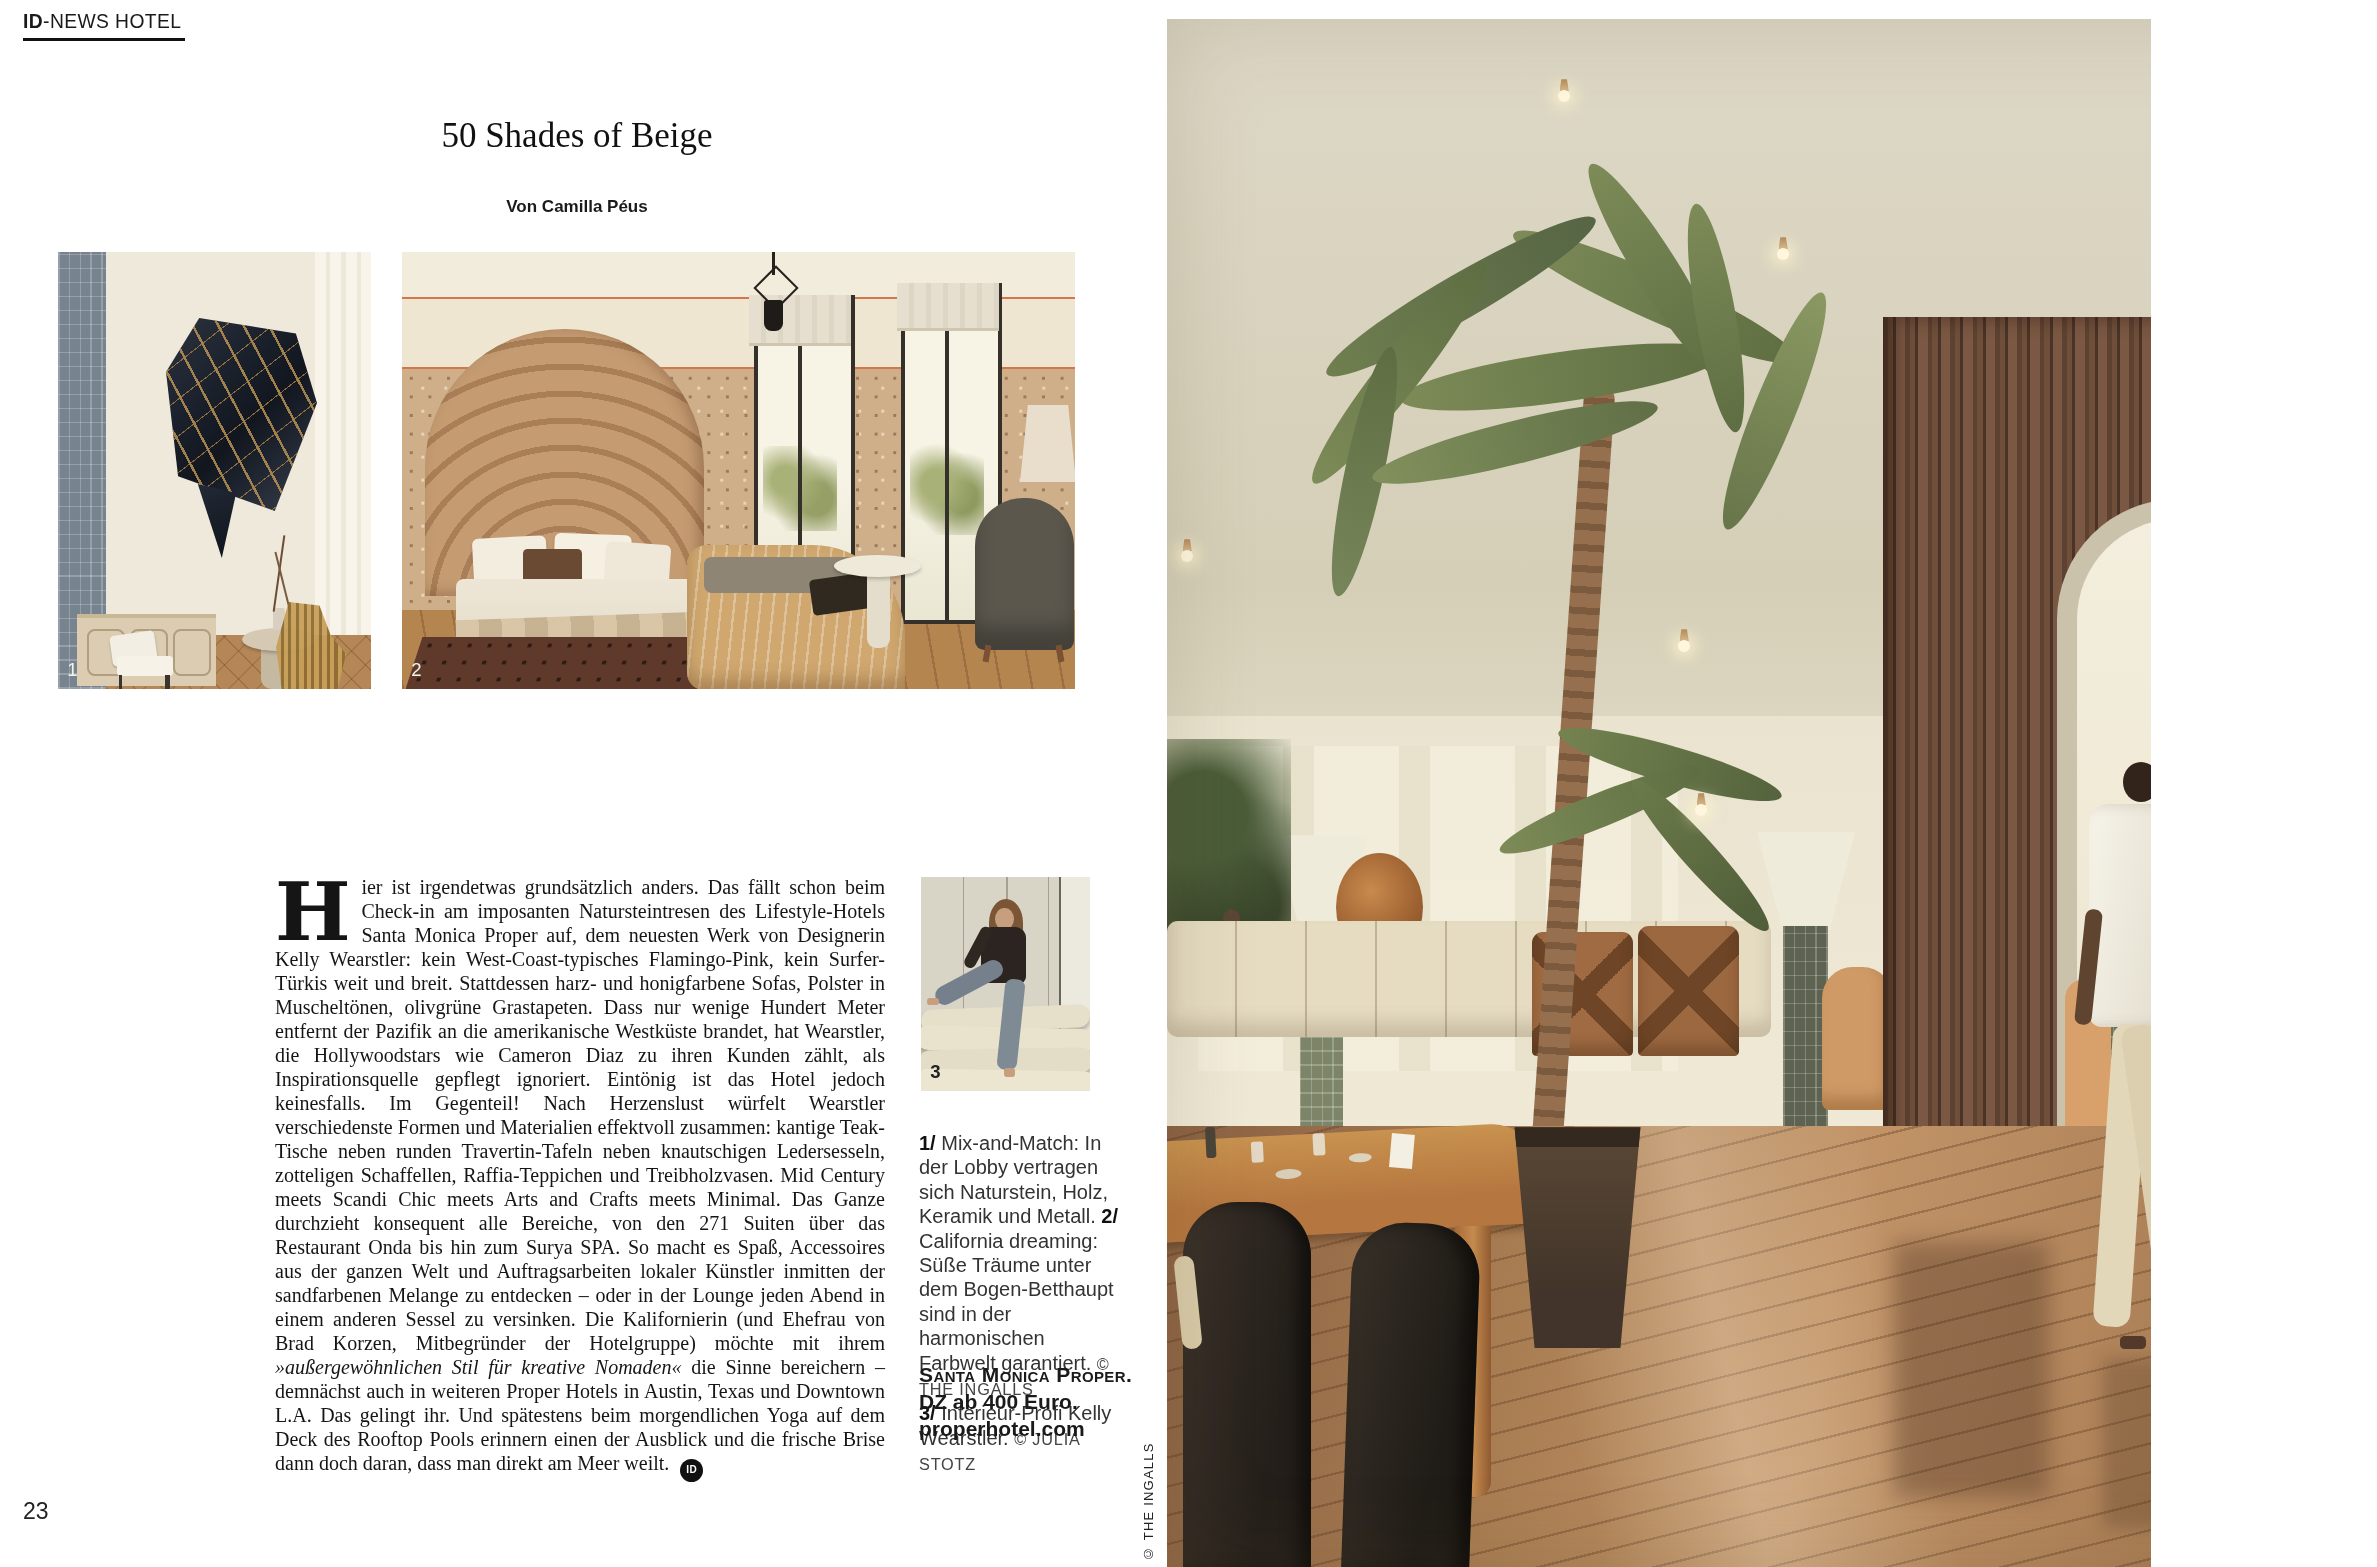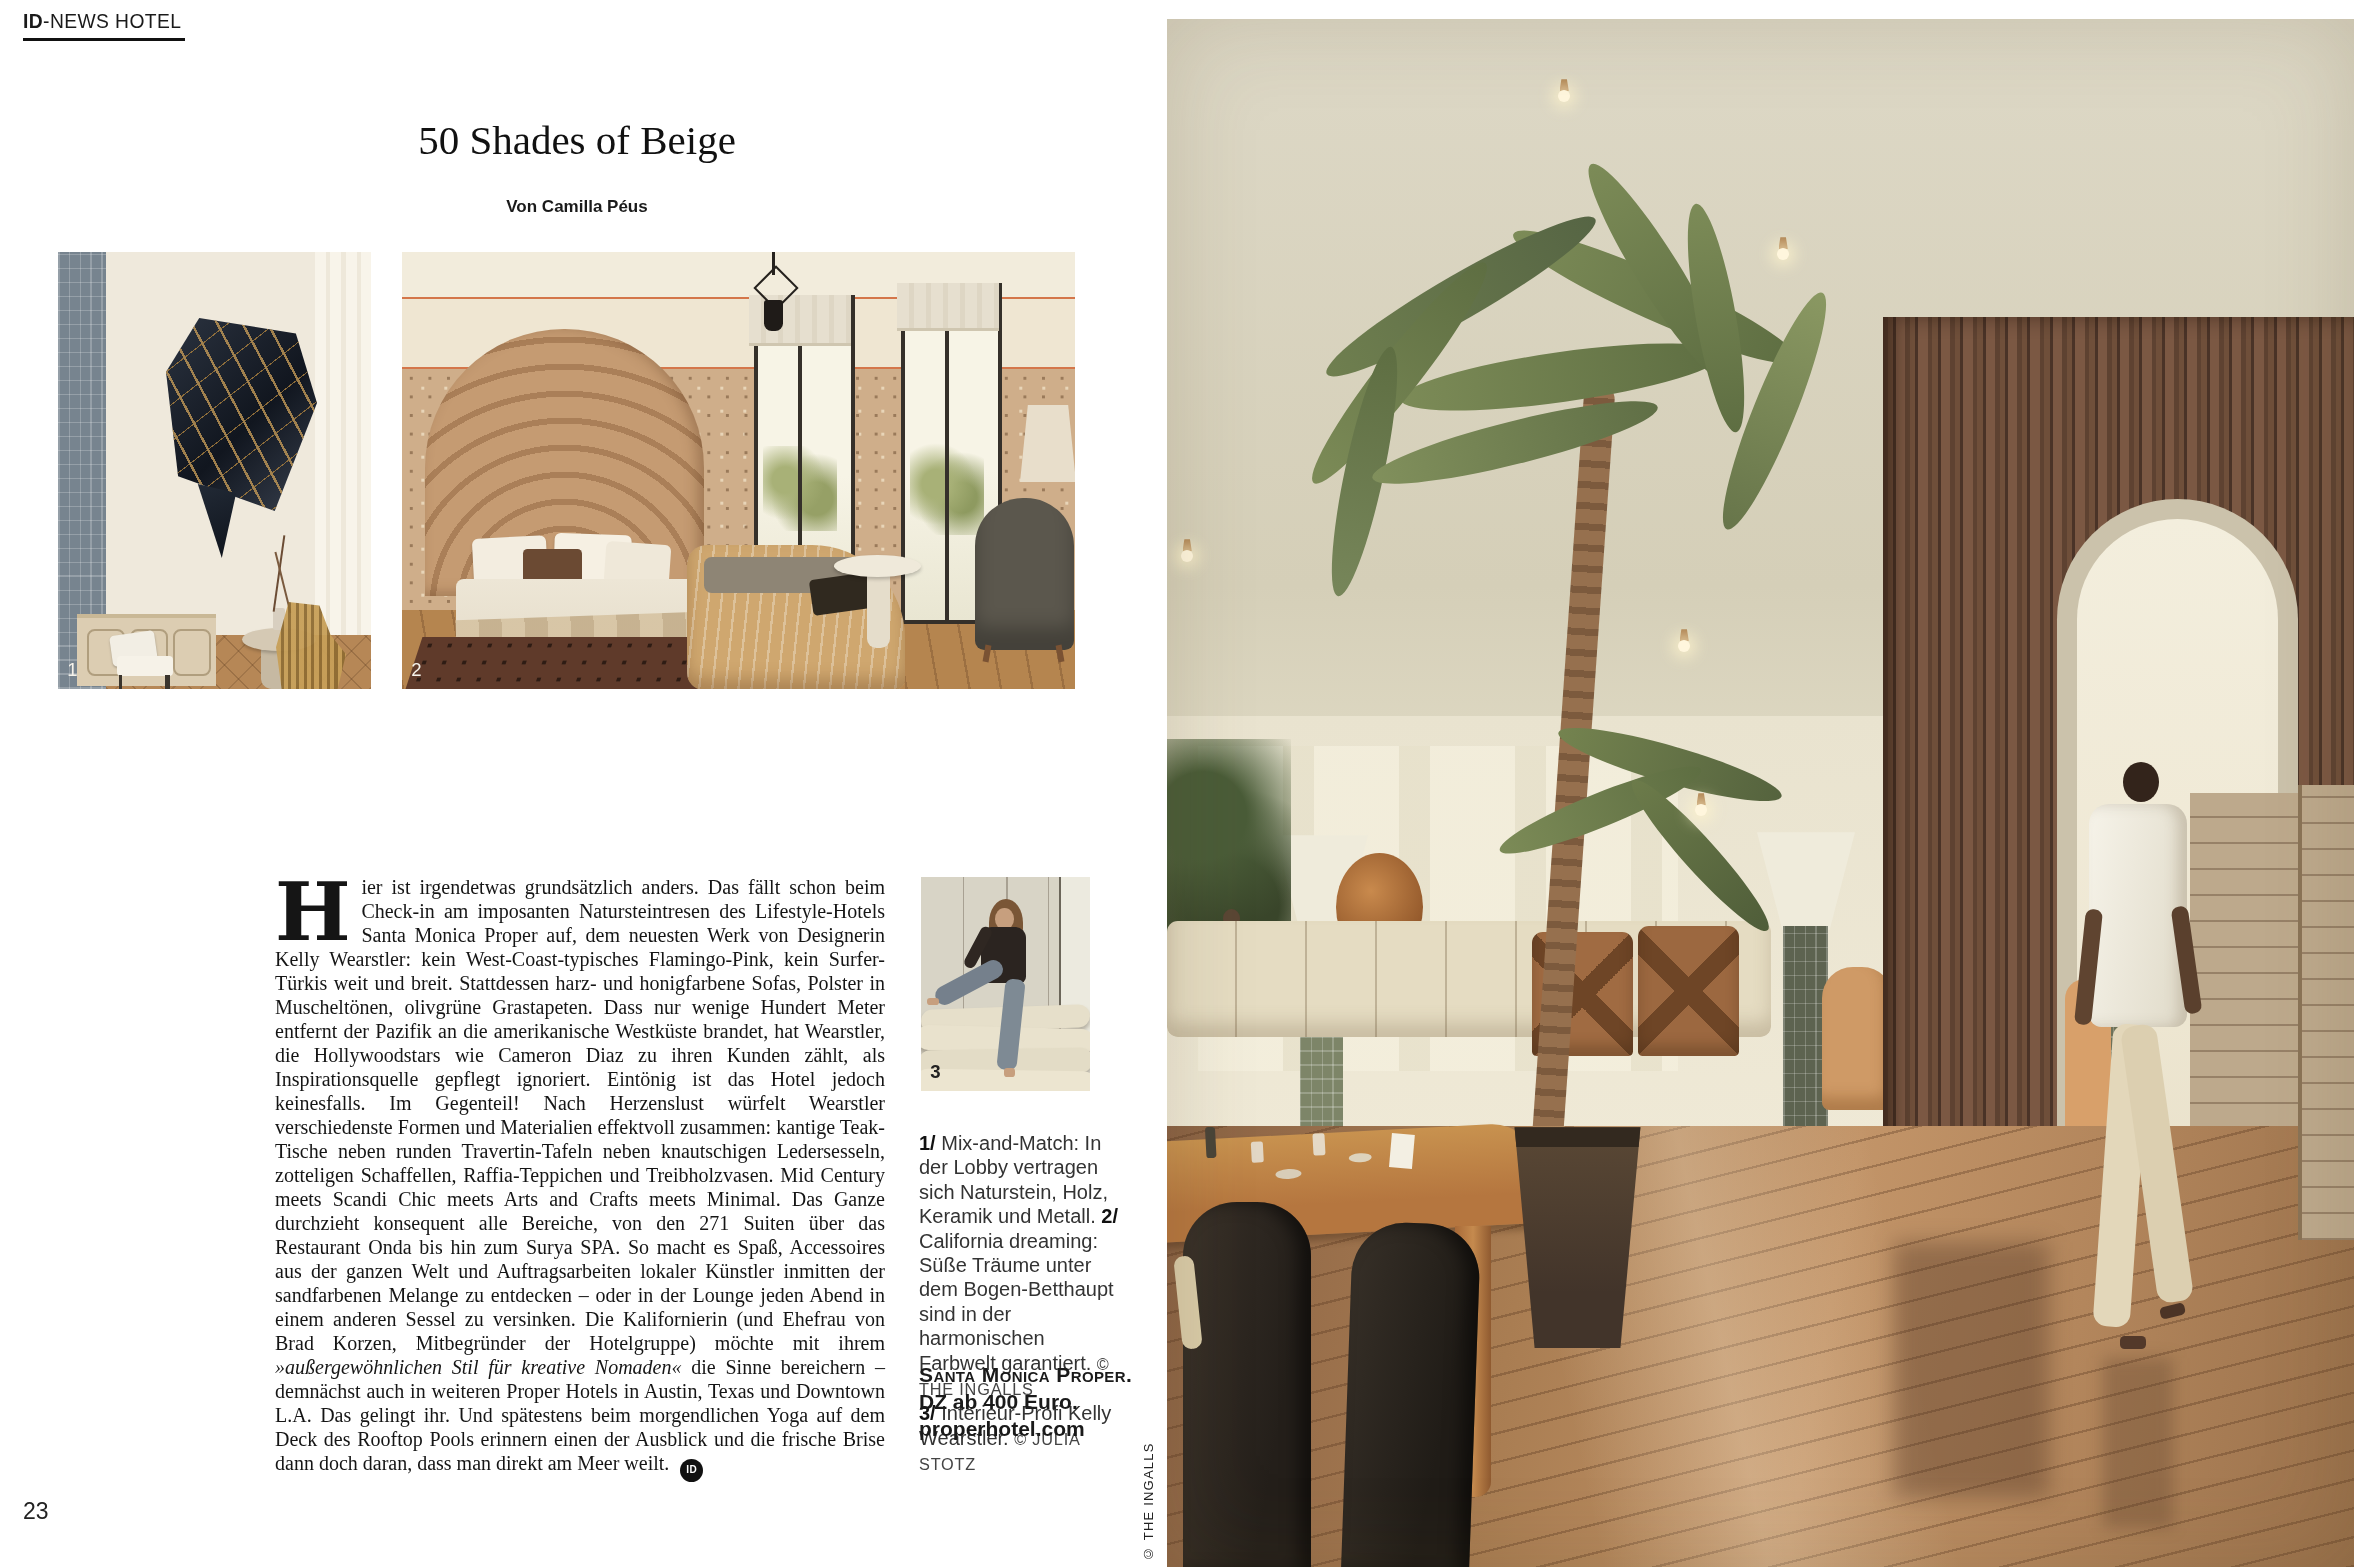--- a/index.html
+++ b/index.html
@@ -1,24 +1,24 @@
 <!DOCTYPE html>
 <html style="font-size:12.4px"><head>
 <meta charset="utf-8">
 <style>
   html,body{margin:0;padding:0;background:#fff;}
-  #spread{position:relative;width:2377px;height:1567px;background:#fff;overflow:hidden;
+  #spread{position:relative;width:2151px;height:1567px;background:#fff;overflow:hidden;
           font-family:"Liberation Sans",sans-serif;color:#1a1a1a;}
   .abs{position:absolute;}
   
   .kicker{position:absolute;left:23px;top:10.8px;font-size:19.3px;letter-spacing:0.4px;
           border-bottom:3.1px solid #111;padding:0 3.1px 5.4px 0;}
   .kicker .brand{font-weight:bold;}
   .title{position:absolute;left:190px;top:116px;width:774px;text-align:center;
-         font-family:"Liberation Serif",serif;font-weight:400;font-size:41px;margin:0;color:#111;}
+         font-family:"Liberation Serif",serif;font-weight:400;font-size:35px;margin:0;color:#111;}
   .byline{position:absolute;left:190px;top:197px;width:774px;text-align:center;
           font-size:17px;font-weight:bold;}
   .standfirst{position:absolute;left:224px;top:770px;width:712px;text-align:center;
               font-size:21.7px;line-height:29px;color:#222;}
   .standfirst span{display:block;}
   .bodycopy{position:absolute;left:275px;top:875px;width:610px;
             font-family:"Liberation Serif",serif;font-size:20px;line-height:24px;
             text-align:justify;color:#151515;}
   .dropcap{float:left;font-family:"DejaVu Serif",serif;font-weight:900;
            font-size:80px;line-height:65px;padding:4.6px 10.8px 0 0;}

